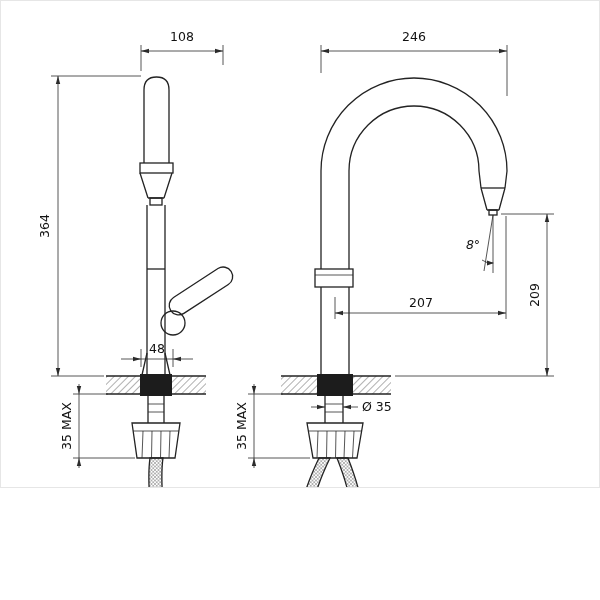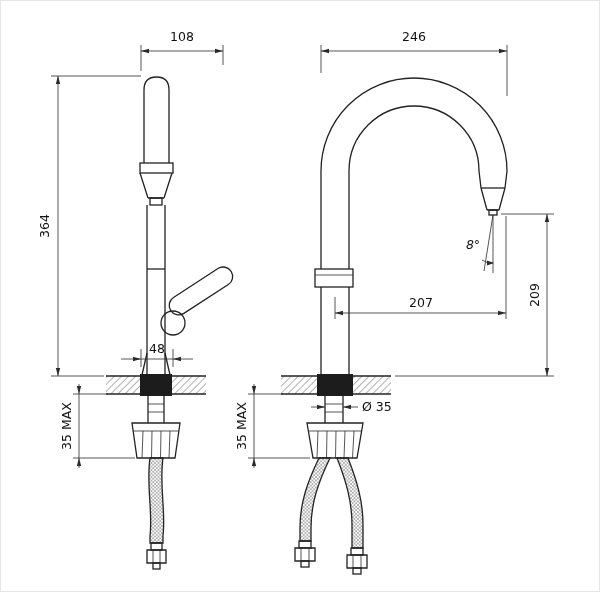--- a/index.html
+++ b/index.html
@@ -4,21 +4,21 @@
 <style>
   html, body {
     margin: 0;
     padding: 0;
     background: #ffffff;
     font-family: "DejaVu Sans", sans-serif;
   }
   .canvas {
     position: relative;
     width: 600px;
-    height: 592px;
+    height: 488px;
     background: #ffffff;
     border: 1px solid #e6e6e6;
     box-sizing: border-box;
     overflow: hidden;
   }
   svg { display: block; }
   .objline  { stroke: #232323; stroke-width: 1.3; fill: none; }
   .thinline { stroke: #2b2b2b; stroke-width: 0.8;  fill: none; }
   .dimline  { stroke: #2b2b2b; stroke-width: 0.8;  fill: none; }
   .arrow    { fill: #2b2b2b; stroke: none; }

